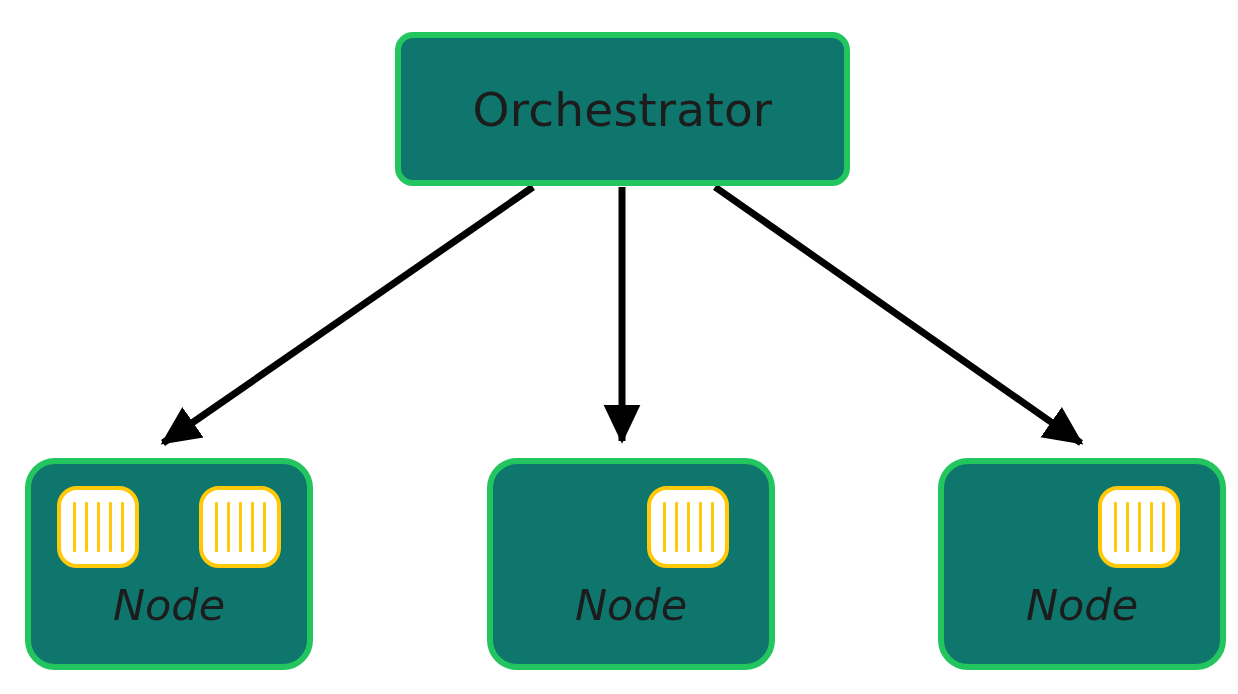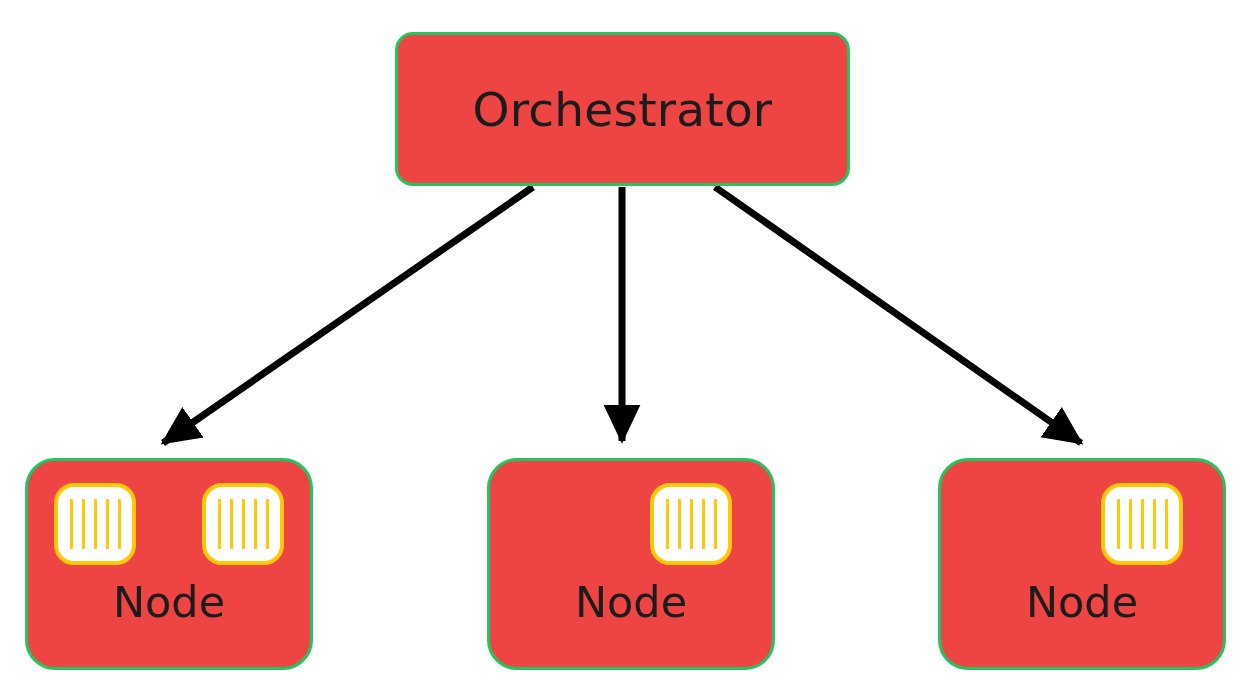--- a/index.html
+++ b/index.html
@@ -22,22 +22,22 @@
     position: absolute;
     left: 0;
     top: 0;
     width: 1238px;
     height: 694px;
     pointer-events: none;
   }
   .node-box {
     position: absolute;
     box-sizing: border-box;
-    background: #ef4444;
-    border: 3px solid #22c55e;
+    background: #0f766e;
+    border: 6px solid #22c55e;
   }
   .orchestrator-box {
     left: 395px;
     top: 32px;
     width: 455px;
     height: 154px;
     border-radius: 18px;
     display: flex;
     align-items: center;
     justify-content: center;
@@ -47,20 +47,21 @@
     color: #1c1c1c;
     letter-spacing: 0.2px;
     line-height: 1;
     white-space: nowrap;
   }
   .worker-box {
     top: 458px;
     width: 288px;
     height: 212px;
     border-radius: 30px;
+    font-style: italic;
   }
   .worker-1 { left: 25px; }
   .worker-2 { left: 487px; }
   .worker-3 { left: 938px; }
 
   .icon-row {
     position: absolute;
     left: 0;
     top: 22px;
     width: 100%;

